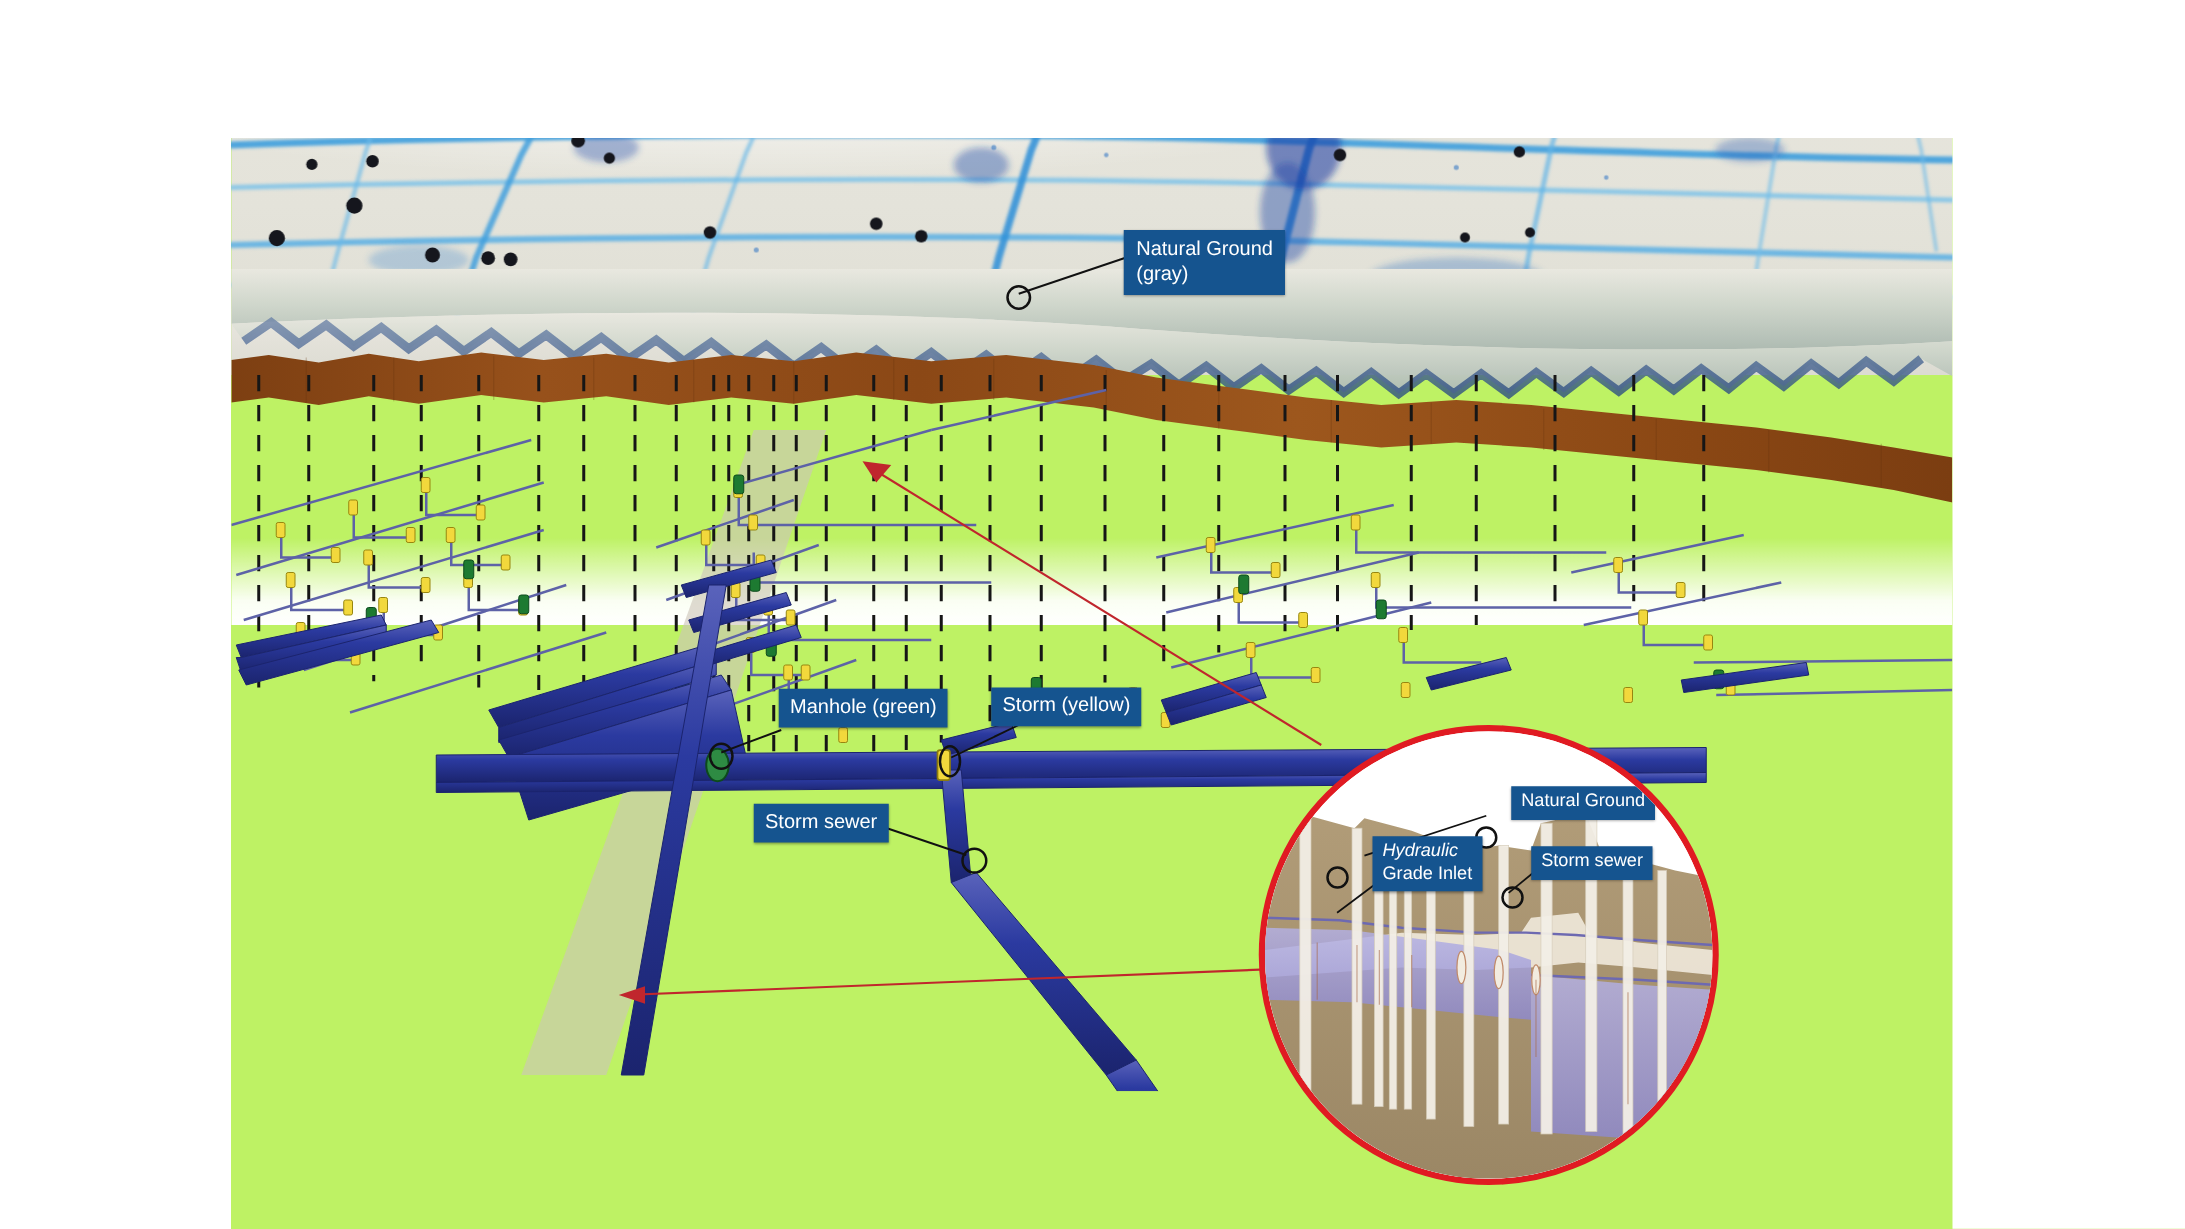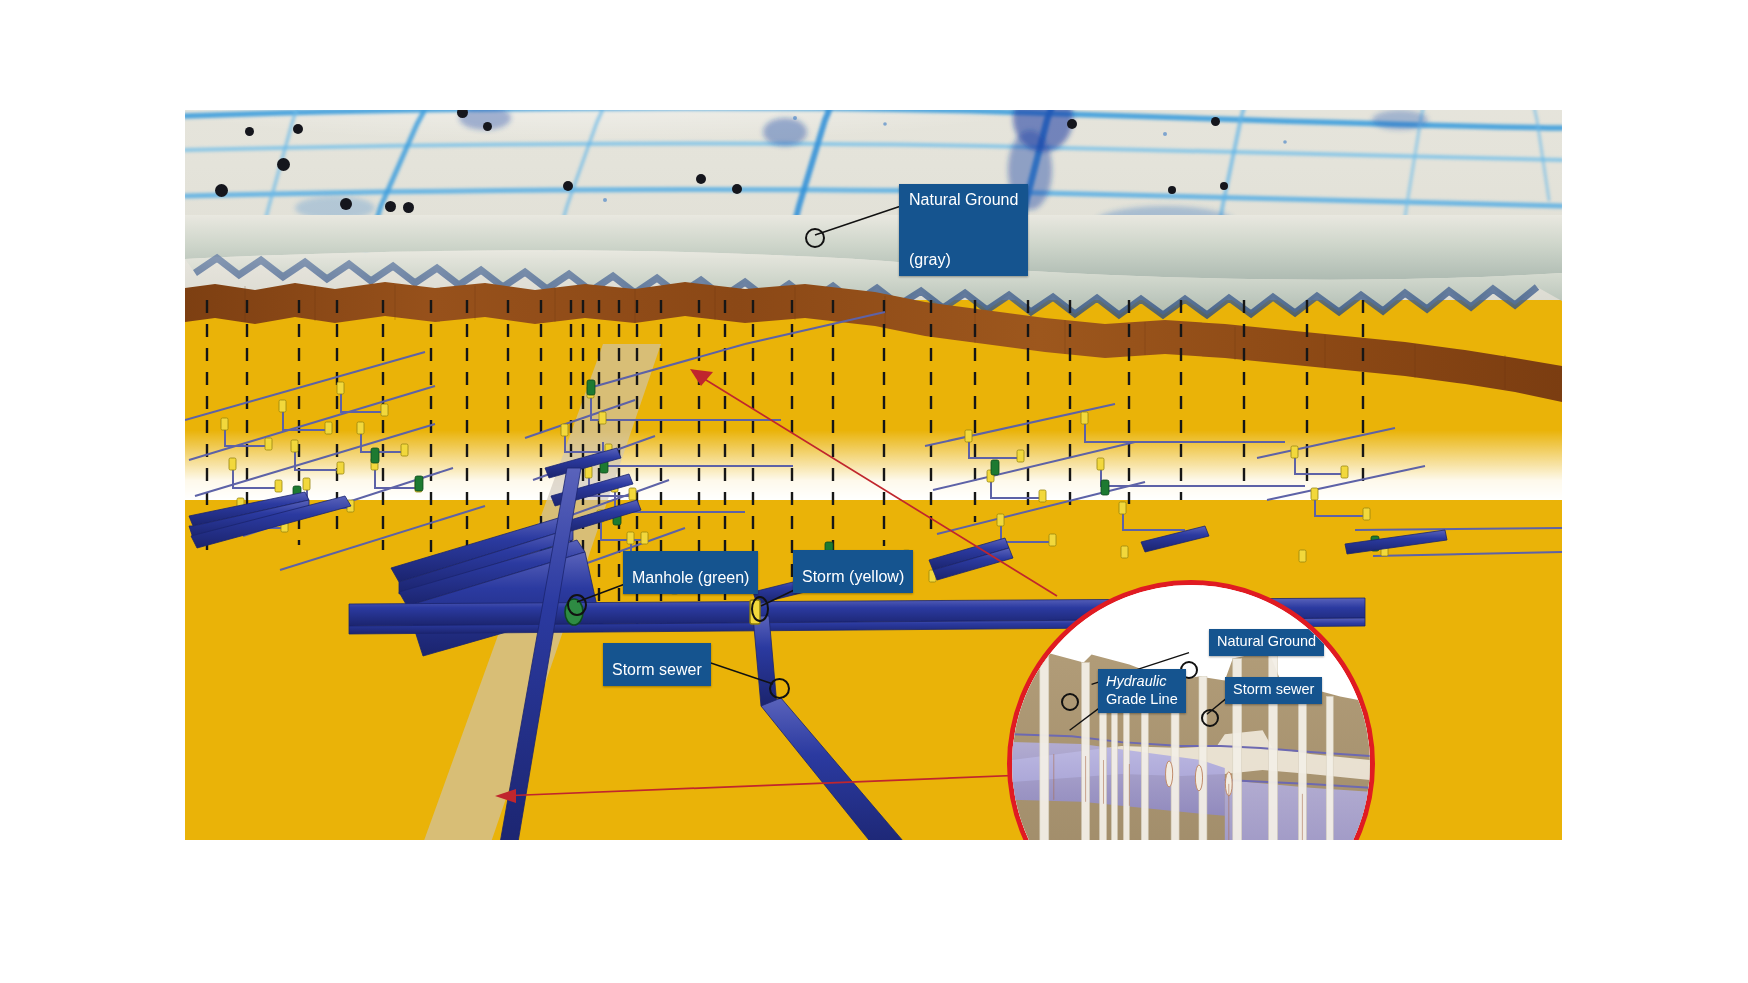--- a/index.html
+++ b/index.html
@@ -1,18 +1,18 @@
 <!DOCTYPE html>
 <html><head>
 <meta charset="utf-8">
 <style>
   html,body{margin:0;padding:0;background:#ffffff;}
   body{width:1748px;height:983px;overflow:hidden;
        font-family:"Liberation Sans","DejaVu Sans",sans-serif;}
-  #stage{position:relative;width:1748px;height:840px;background:#eab308;overflow:hidden;}
+  #stage{position:relative;width:1748px;height:983px;background:#bef264;overflow:hidden;}
 
   
   .margin{position:absolute;top:0;bottom:0;background:#ffffff;z-index:60;}
   .margin.left{left:0;width:185px;}
   .margin.right{right:0;width:186px;}
   .margin.bottom{position:absolute;left:0;right:0;bottom:0;height:110px;background:#fff;z-index:55;}
 
   
   #scene{position:absolute;left:185px;top:0;width:1377px;height:873px;overflow:hidden;}
 
@@ -34,21 +34,21 @@
   .soil{position:absolute;left:0;width:1377px;top:280px;height:200px;}
   .soil-fade{position:absolute;left:0;width:1377px;top:430px;height:70px;
       background:linear-gradient(180deg,rgba(255,255,255,0),rgba(255,255,255,.92) 72%,#fff 100%);
       pointer-events:none;}
 
   
   .under{position:absolute;left:0;top:300px;width:1377px;height:573px;}
 
   
   .callout{position:absolute;background:#15548f;color:#fff;z-index:40;
-           padding:17px 9px 6px 9px;line-height:1.22;font-size:15.5px;
+           padding:5px 9px 6px 9px;line-height:1.22;font-size:15.5px;
            box-shadow:0 1px 2px rgba(0,0,0,.35);white-space:nowrap;}
   .callout .sub{font-size:14.5px;font-weight:normal;display:block;}
   .callout .t1{font-size:19px;font-weight:bold;}
   .callout .t1 span{font-size:16px;font-weight:normal;}
   .callout.small{font-size:14px;padding:4px 8px 5px 8px;}
   .ring{position:absolute;border:2.2px solid #111;border-radius:50%;background:transparent;z-index:39;}
   .ring.blue{border-color:#1b3d6b;}
 
   
   #inset{position:absolute;left:1007px;top:580px;width:368px;height:368px;
@@ -488,21 +488,21 @@
       <div class="t1">
         <span>Ponding</span>
         <span>(blue)</span>
       </div>
       <span class="sub">Darker blue indicates</span>
       <span class="sub">deeper ponding</span>
     </div>
 
     <div class="callout" style="left:714px;top:184px;padding:6px 10px 7px 10px;font-size:16px;">
       <span class="sub" style="font-size:16px;">Natural Ground</span>
-      <span class="sub" style="font-size:16px;margin-top:40px;">(gray)</span>
+      <span class="sub" style="font-size:16px;">(gray)</span>
     </div>
 
     <div class="callout" style="left:438px;top:551px;font-size:16px;">
       <span>Manhole (green)</span>
     </div>
 
     <div class="callout" style="left:608px;top:550px;font-size:16px;">
       <span>Storm (yellow)</span>
     </div>
 
@@ -584,21 +584,21 @@
     <div class="ring" style="left:168px;top:76px;width:14px;height:14px;z-index:53;"></div>
     <div class="ring" style="left:49px;top:108px;width:14px;height:14px;z-index:53;"></div>
     <div class="ring" style="left:189px;top:124px;width:14px;height:14px;z-index:53;"></div>
 
     <div class="callout small inset-label" style="left:197px;top:44px;font-size:14.5px;">
       <span>Natural Ground</span>
     </div>
 
     <div class="callout small inset-label" style="left:86px;top:84px;font-size:14.5px;">
       <span class="sub" style="font-size:14.5px;font-style:italic;">Hydraulic</span>
-      <span class="sub" style="font-size:14.5px;">Grade Line</span>
+      <span class="sub" style="font-size:14.5px;">Grade Inlet</span>
     </div>
 
     <div class="callout small inset-label" style="left:213px;top:92px;font-size:14.5px;">
       <span>Storm sewer</span>
     </div>
   </div>
 
   <div class="margin left"></div>
   <div class="margin right"></div>
   <div class="margin bottom" style="height:110px;"></div>

